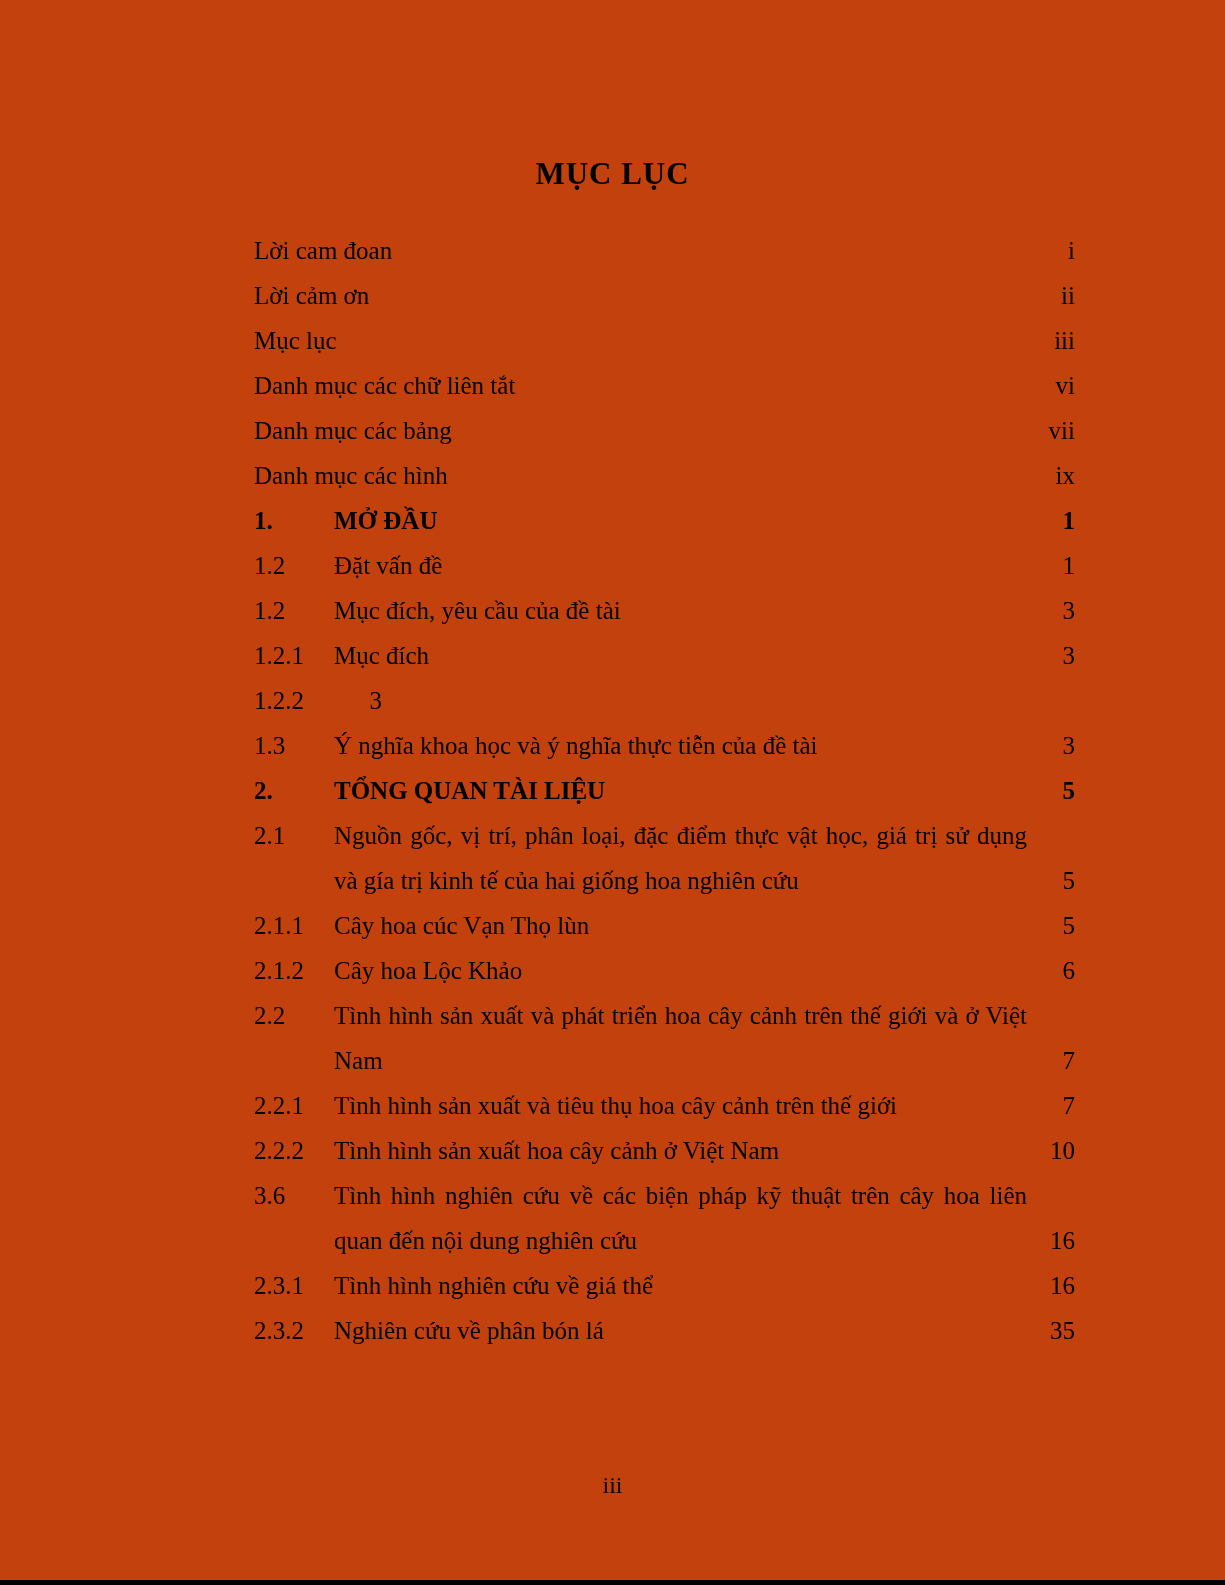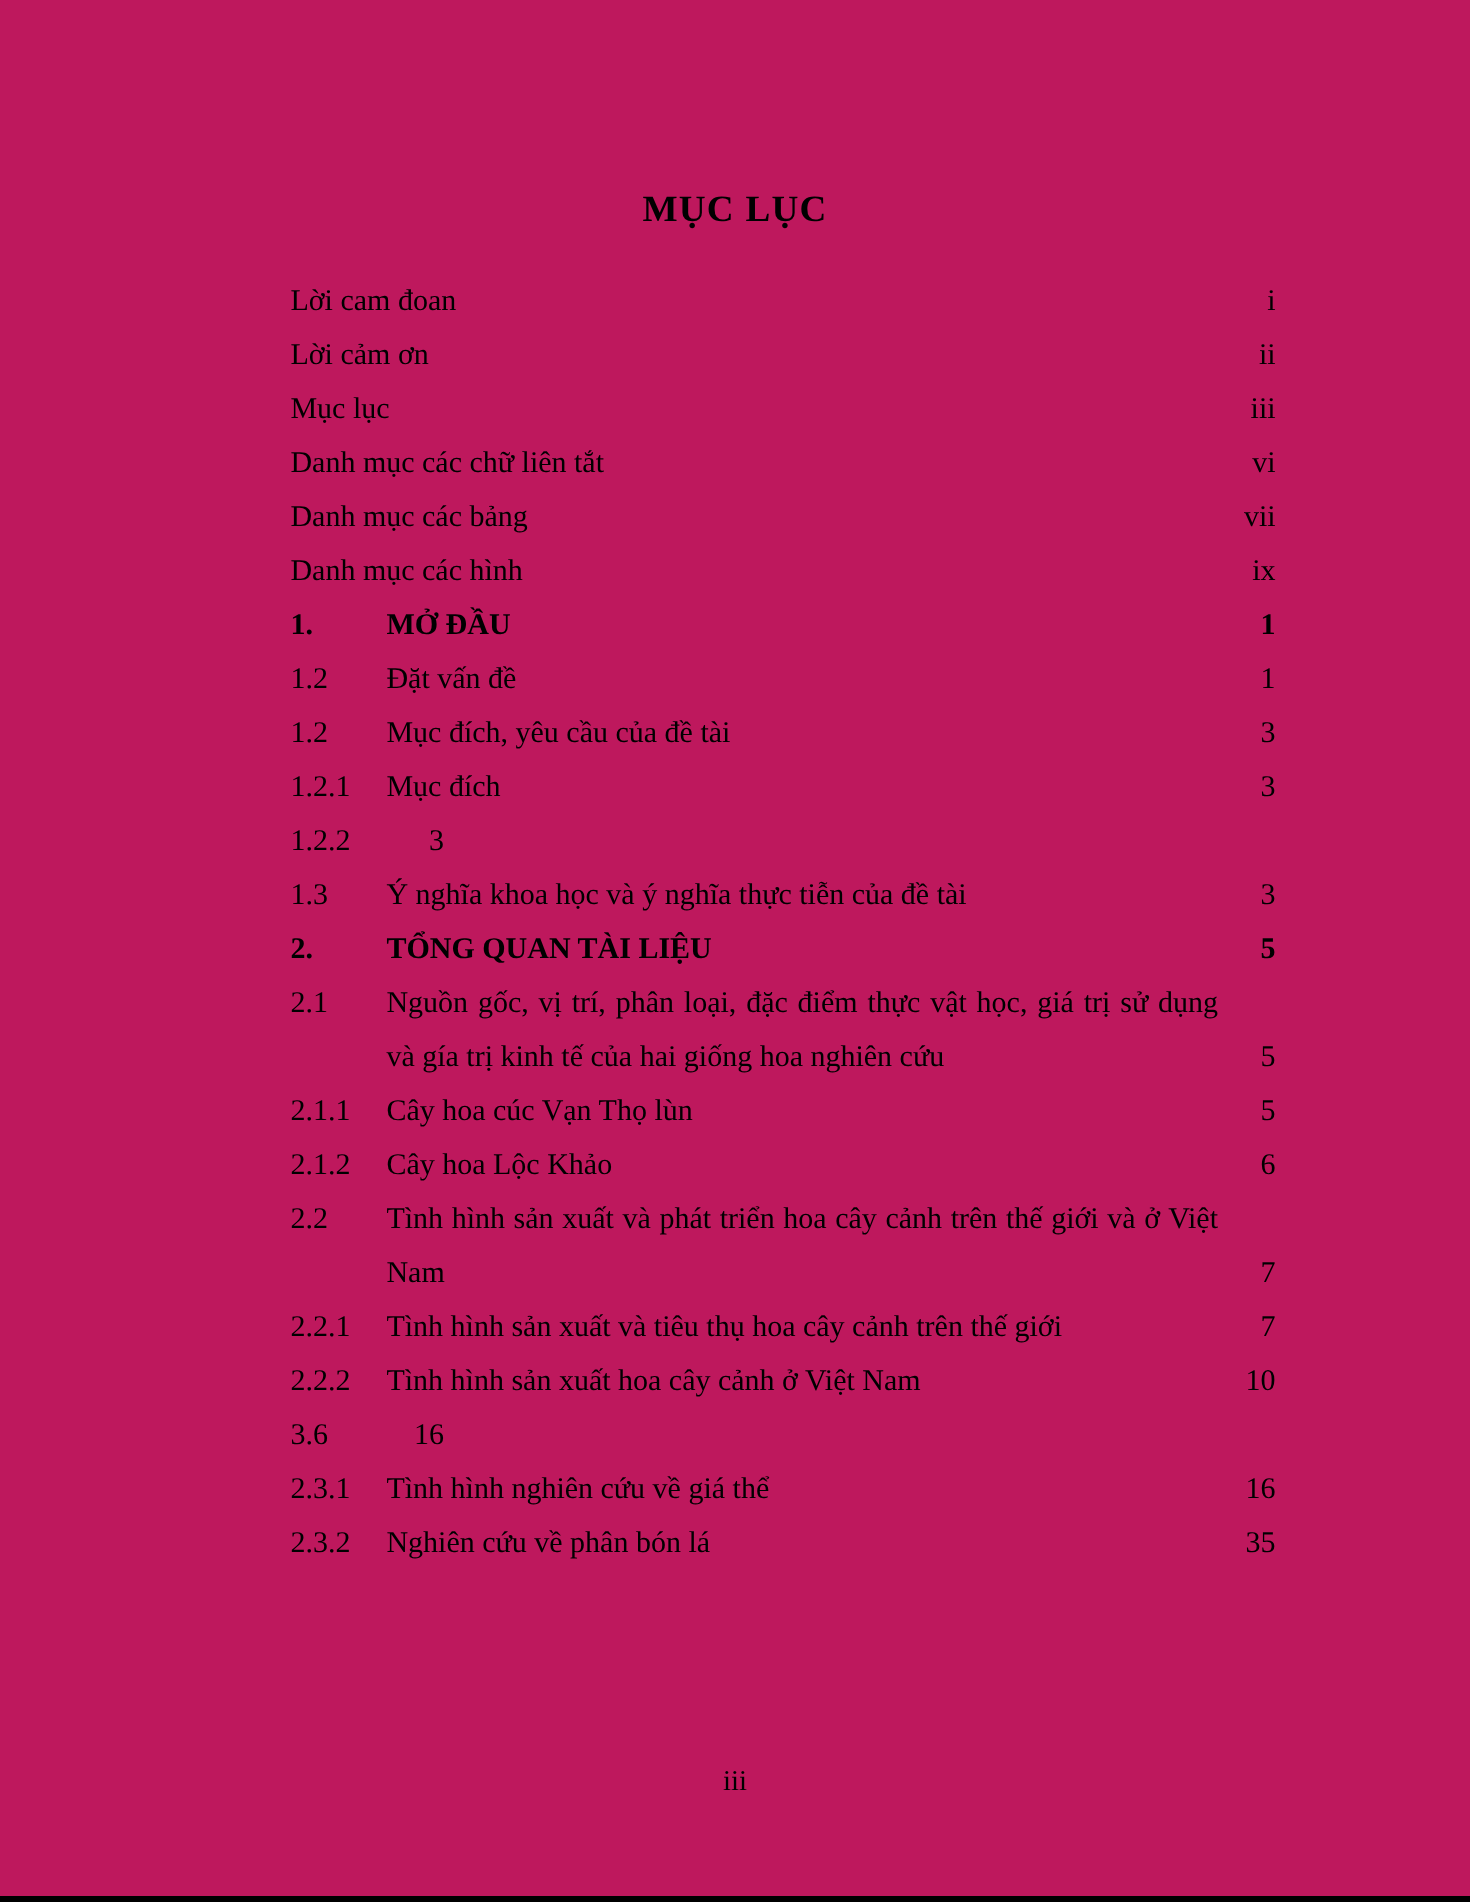--- a/index.html
+++ b/index.html
@@ -1,40 +1,40 @@
 <!DOCTYPE html>
 <html><head>
 <meta charset="utf-8">
 <style>
   html, body { margin: 0; padding: 0; background: #e8e8e8; }
   .page {
     position: relative;
     width: 1225px;
     height: 1585px;
     margin: 0 auto;
-    background: #be185d;
+    background: #c2410c;
     font-family: "Liberation Serif", "DejaVu Serif", serif;
     color: #000000;
     overflow: hidden;
   }
   .doc-title {
     position: absolute;
     top: 156px;
     left: 0;
     width: 100%;
     text-align: center;
     font-size: 31px;
     font-weight: bold;
     letter-spacing: 1px;
     margin: 0;
   }
   .toc {
     position: absolute;
     top: 228px;
-    left: 242px;
+    left: 254px;
     width: 821px; 
   }
   .row {
     display: flex;
     align-items: flex-start;
     font-size: 25px;
     line-height: 45px;
   }
   .row.bold { font-weight: bold; }
   .num {
@@ -182,20 +182,21 @@
   </div>
 
   <div class="row">
     <span class="num">2.2.2</span>
     <span class="title">Tình hình sản xuất hoa cây cảnh ở Việt Nam</span>
     <span class="pg">10</span>
   </div>
 
   <div class="row">
     <span class="num">3.6</span>
+    <span class="title">Tình hình nghiên cứu về các biện pháp kỹ thuật trên cây hoa liên quan đến nội dung nghiên cứu</span>
     <span class="pg">16</span>
   </div>
 
   <div class="row">
     <span class="num">2.3.1</span>
     <span class="title">Tình hình nghiên cứu về giá thể</span>
     <span class="pg">16</span>
   </div>
 
   <div class="row">

